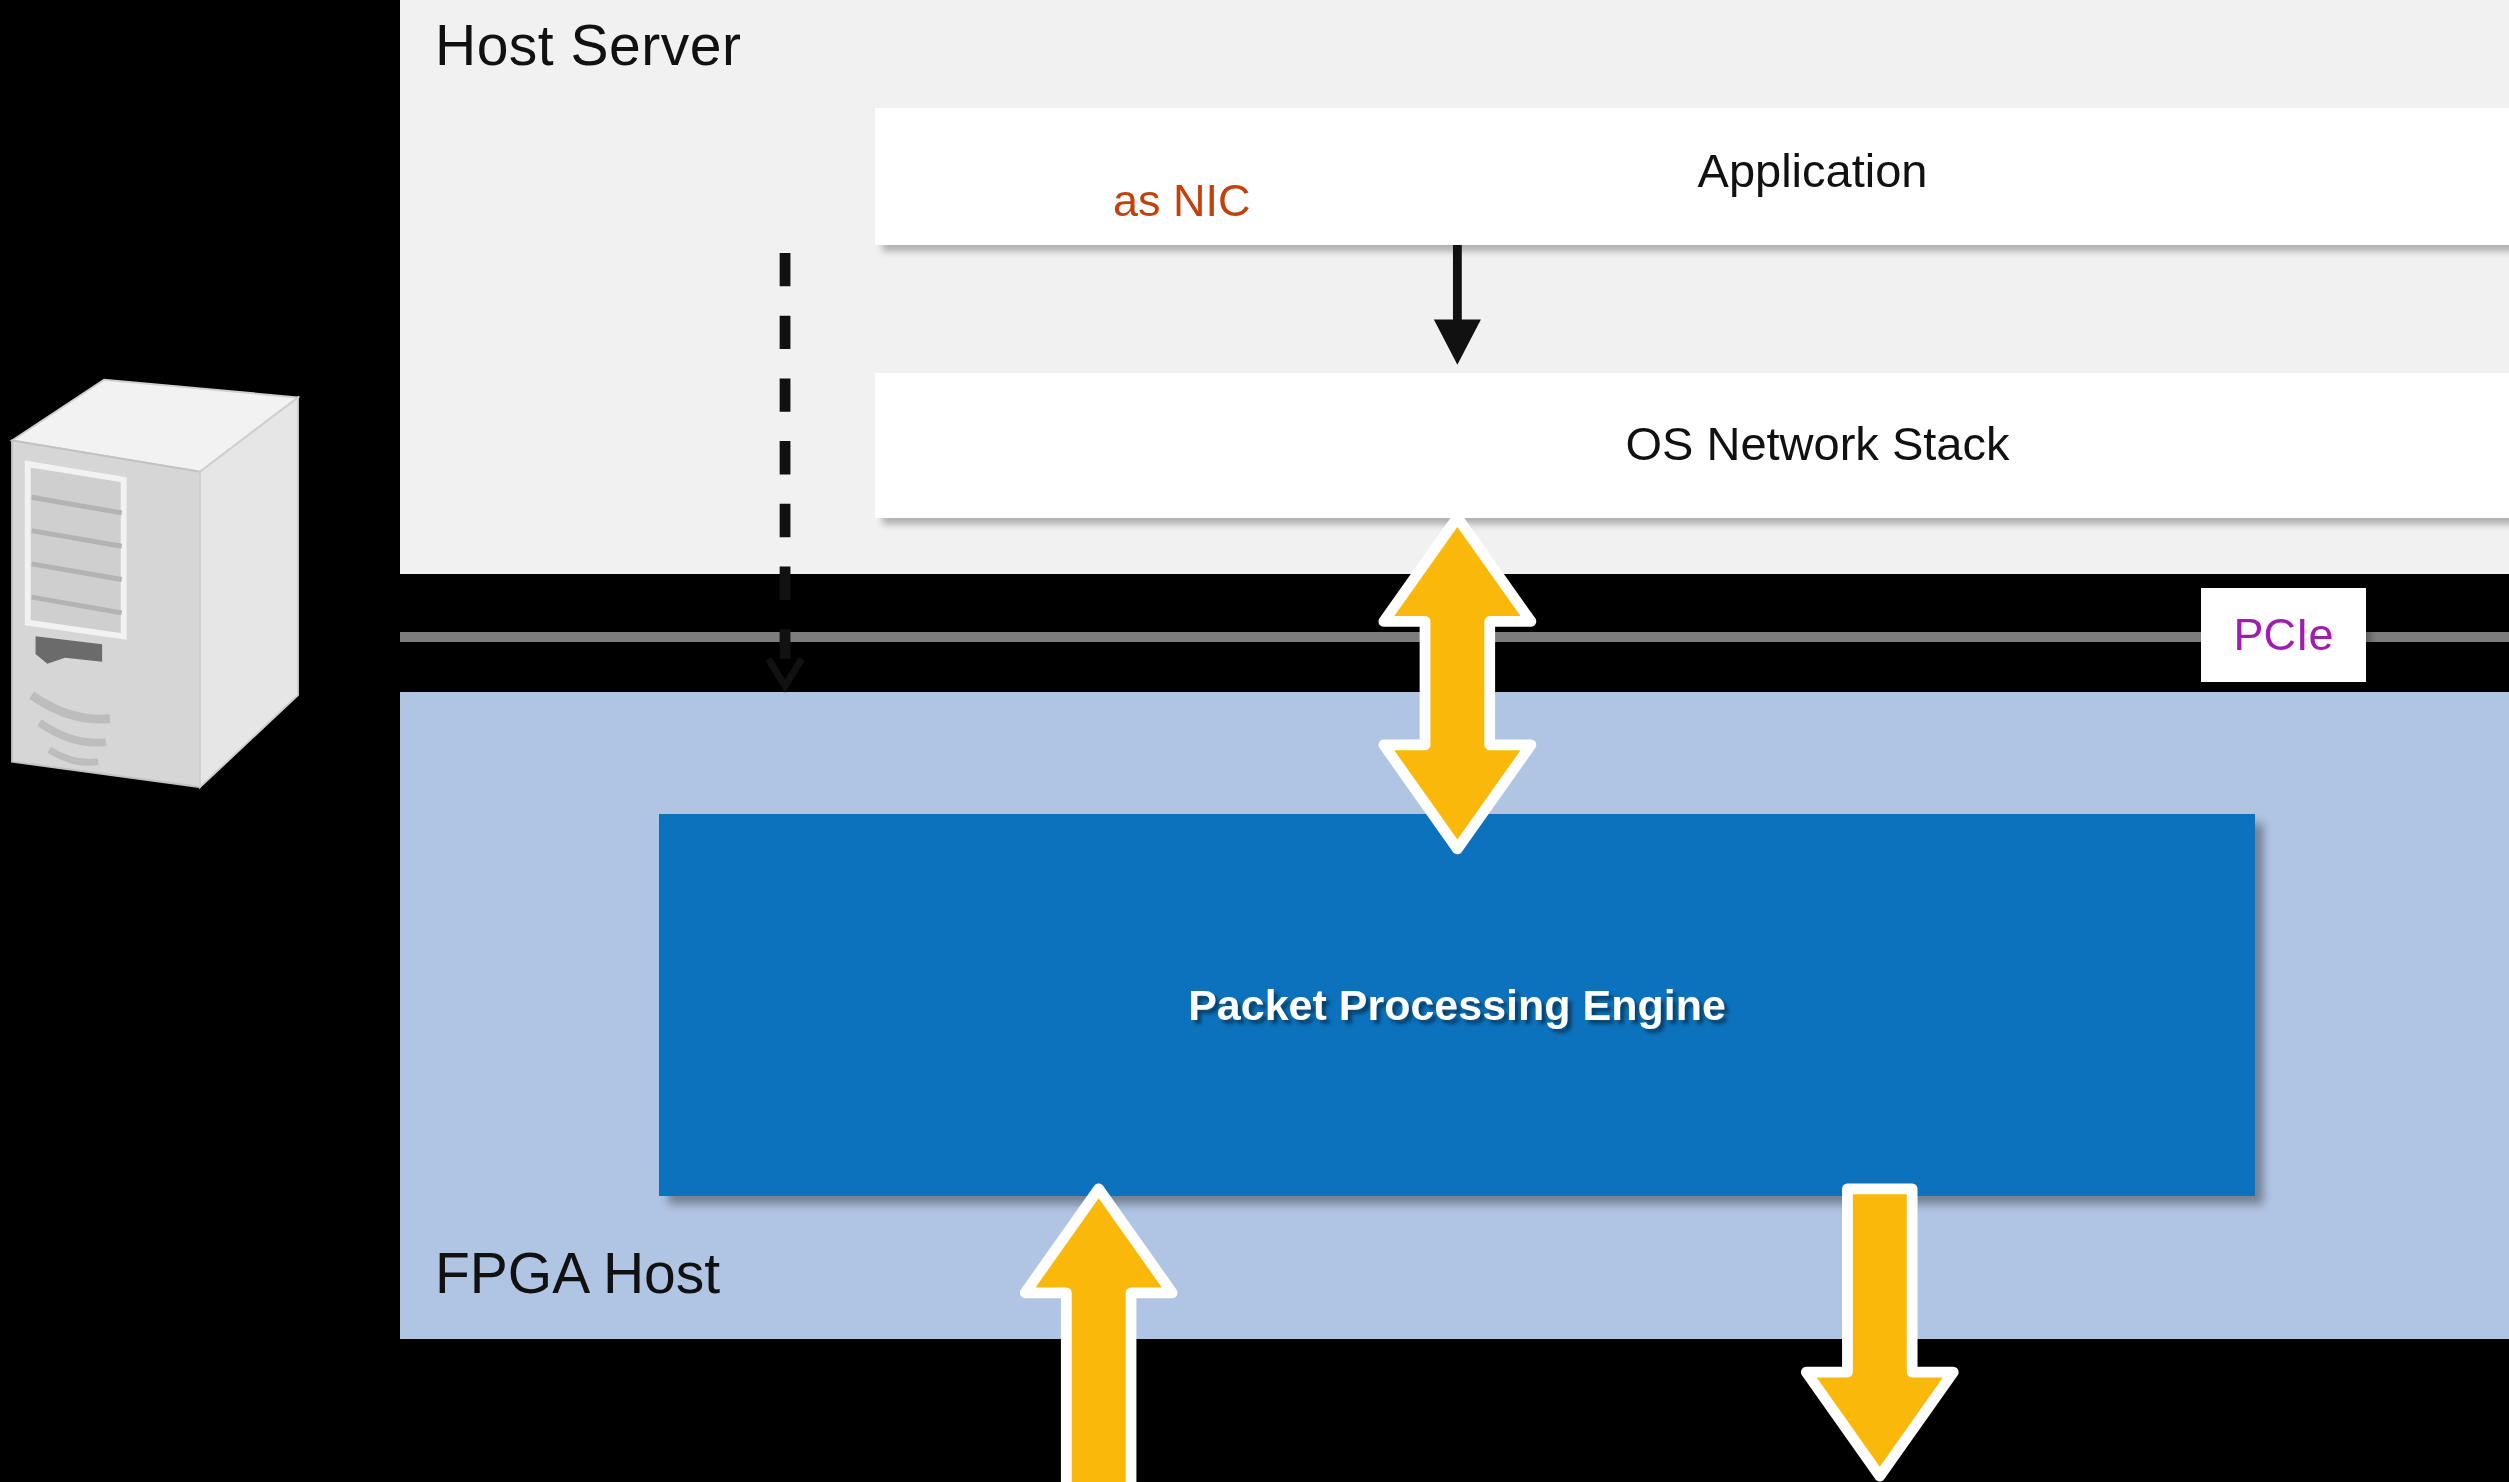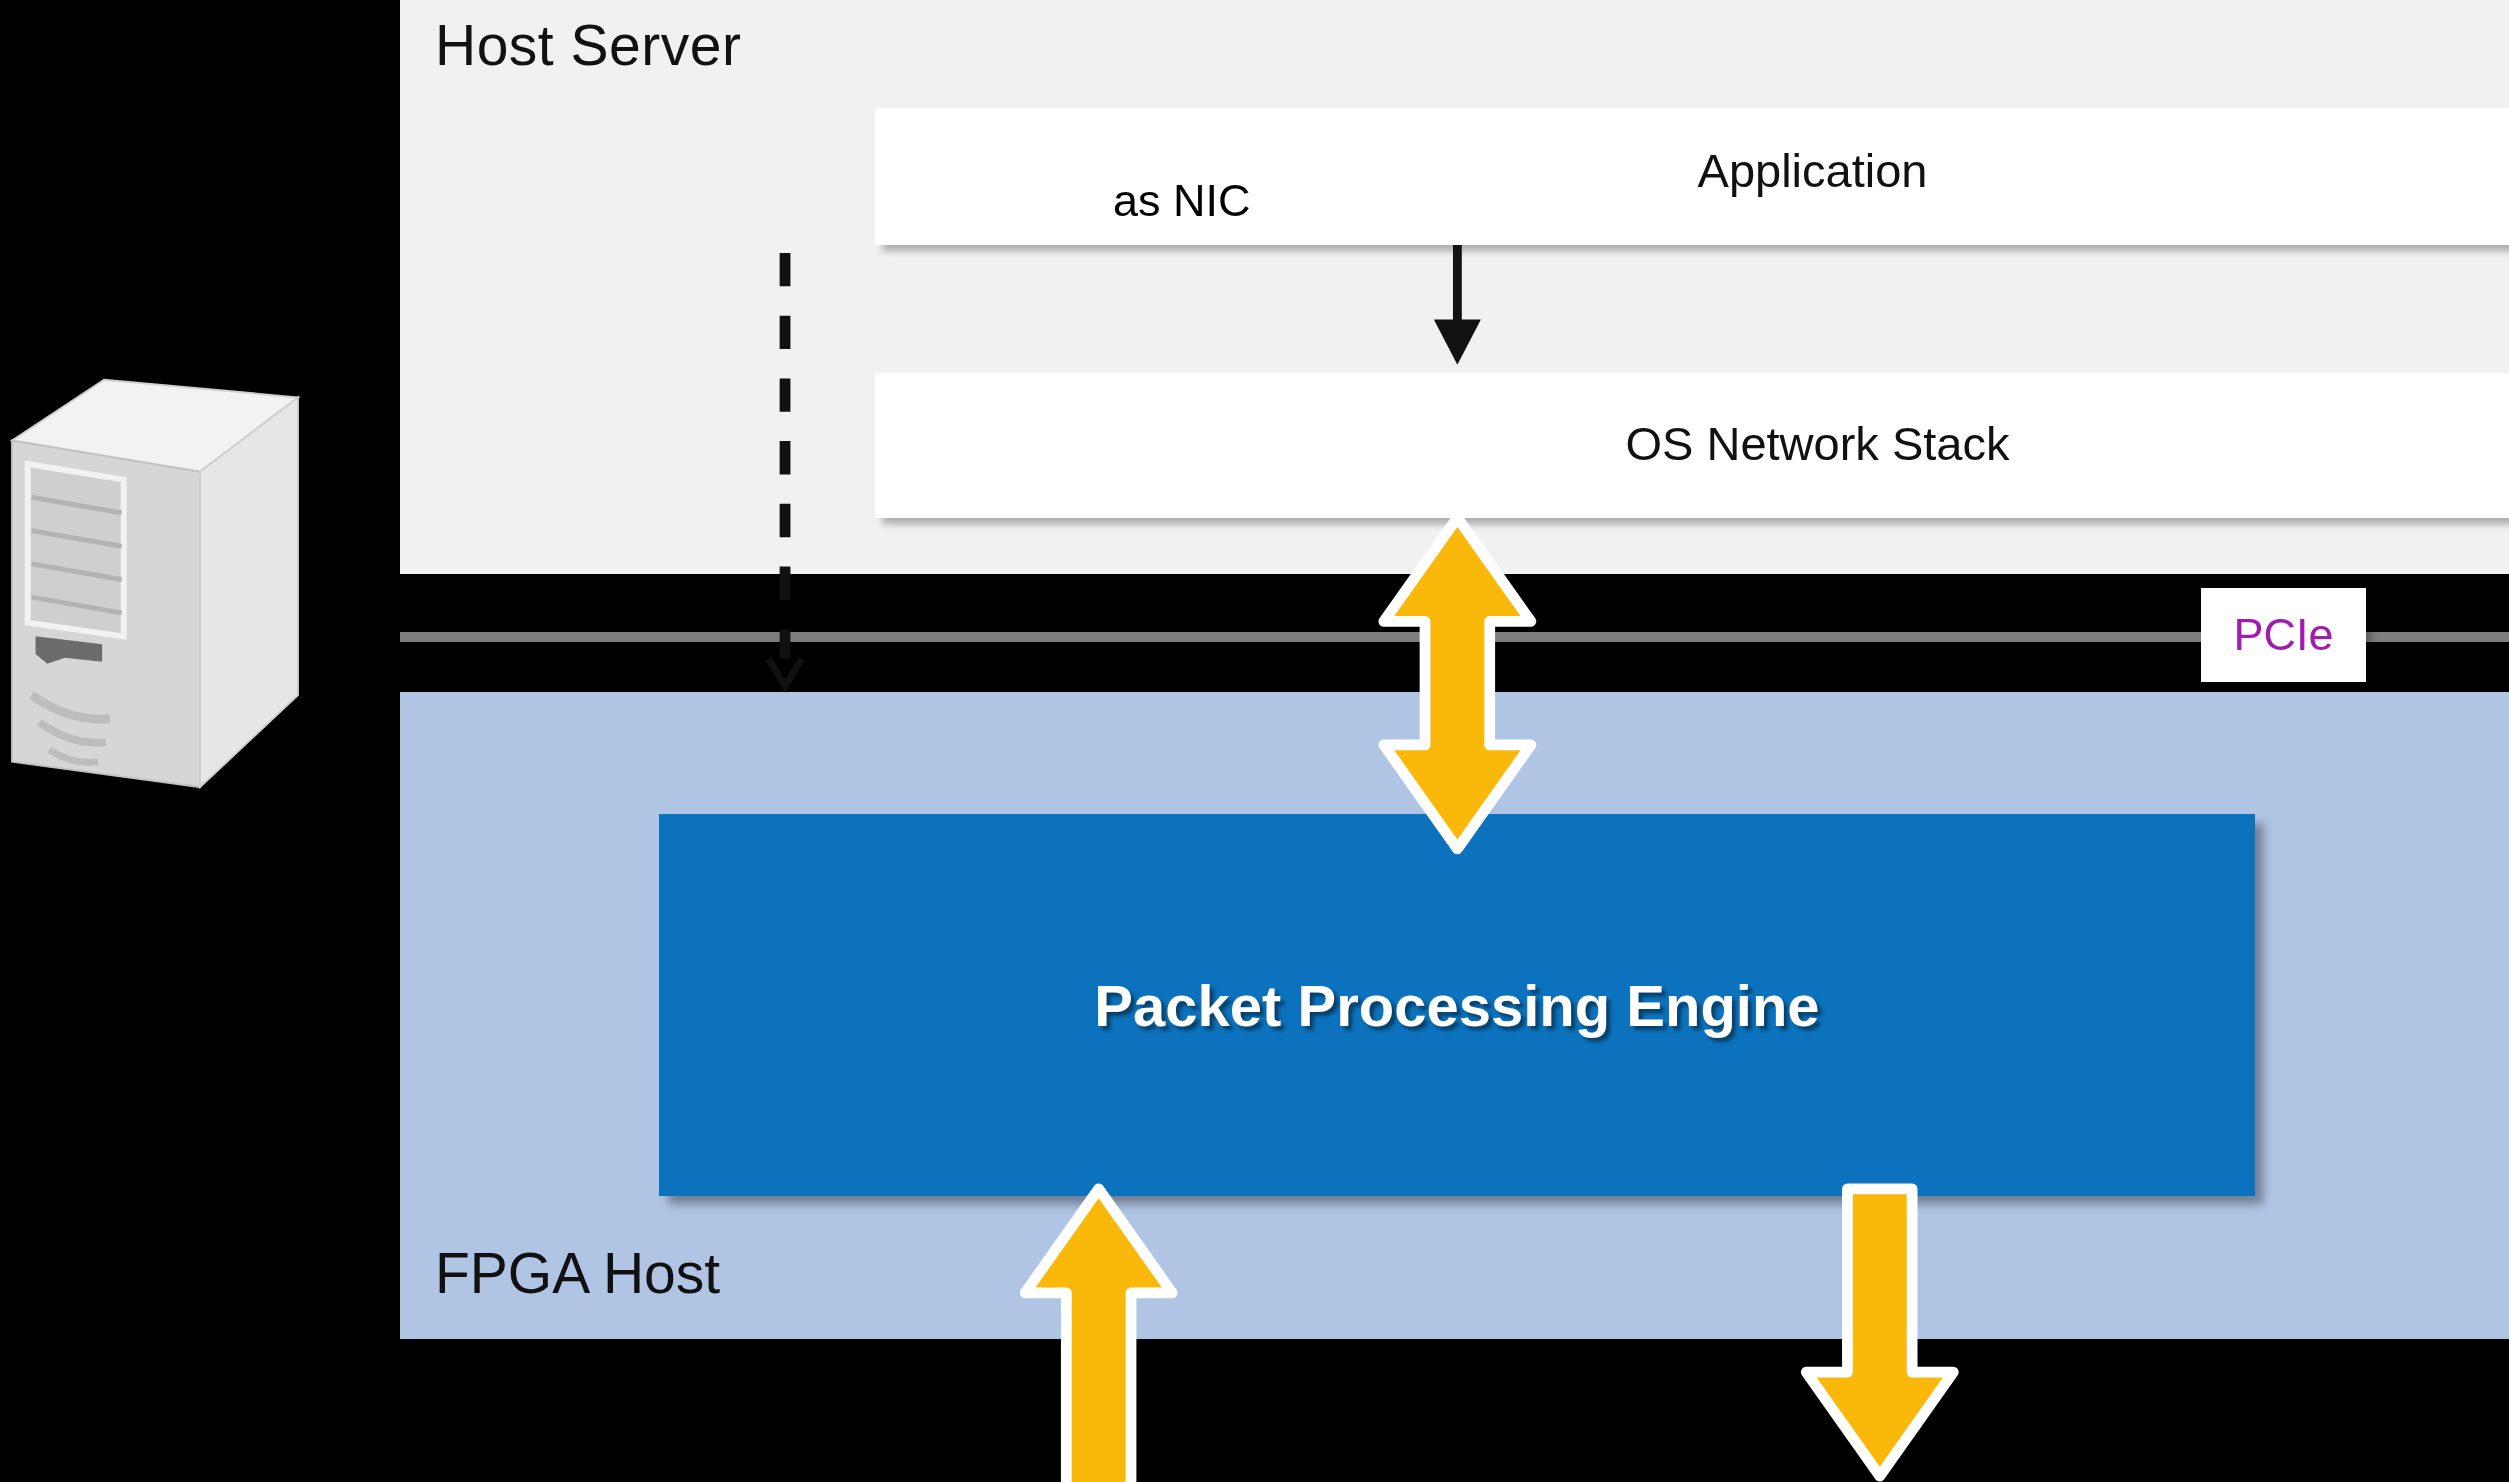--- a/index.html
+++ b/index.html
@@ -77,21 +77,21 @@
   .os-label {
     top: 43px;
     left: -137px;
     right: 0;
   }
   .nic-label {
     position: absolute;
     left: 238px;
     top: 67px;
     font-size: 45px;
-    color: #000000;
+    color: #c2410c;
     white-space: nowrap;
   }
 
   
   .pcie-line {
     position: absolute;
     left: 400px;
     top: 632px;
     width: 2109px;
     height: 9.8px;
@@ -138,21 +138,21 @@
     top: 814px;
     width: 1596px;
     height: 382px;
     background: #0c72bd;
     box-shadow: 8.8px 8.8px 8.8px rgba(0,0,0,0.35);
     display: flex;
     align-items: center;
     justify-content: center;
   }
   .ppe-label {
-    font-size: 58px;
+    font-size: 43px;
     font-weight: bold;
     color: #ffffff;
     text-shadow: 3.9px 3.9px 3.9px rgba(0,0,0,0.45);
     white-space: nowrap;
   }
 
   
   .svg-layer {
     position: absolute;
     left: 0; top: 0;

